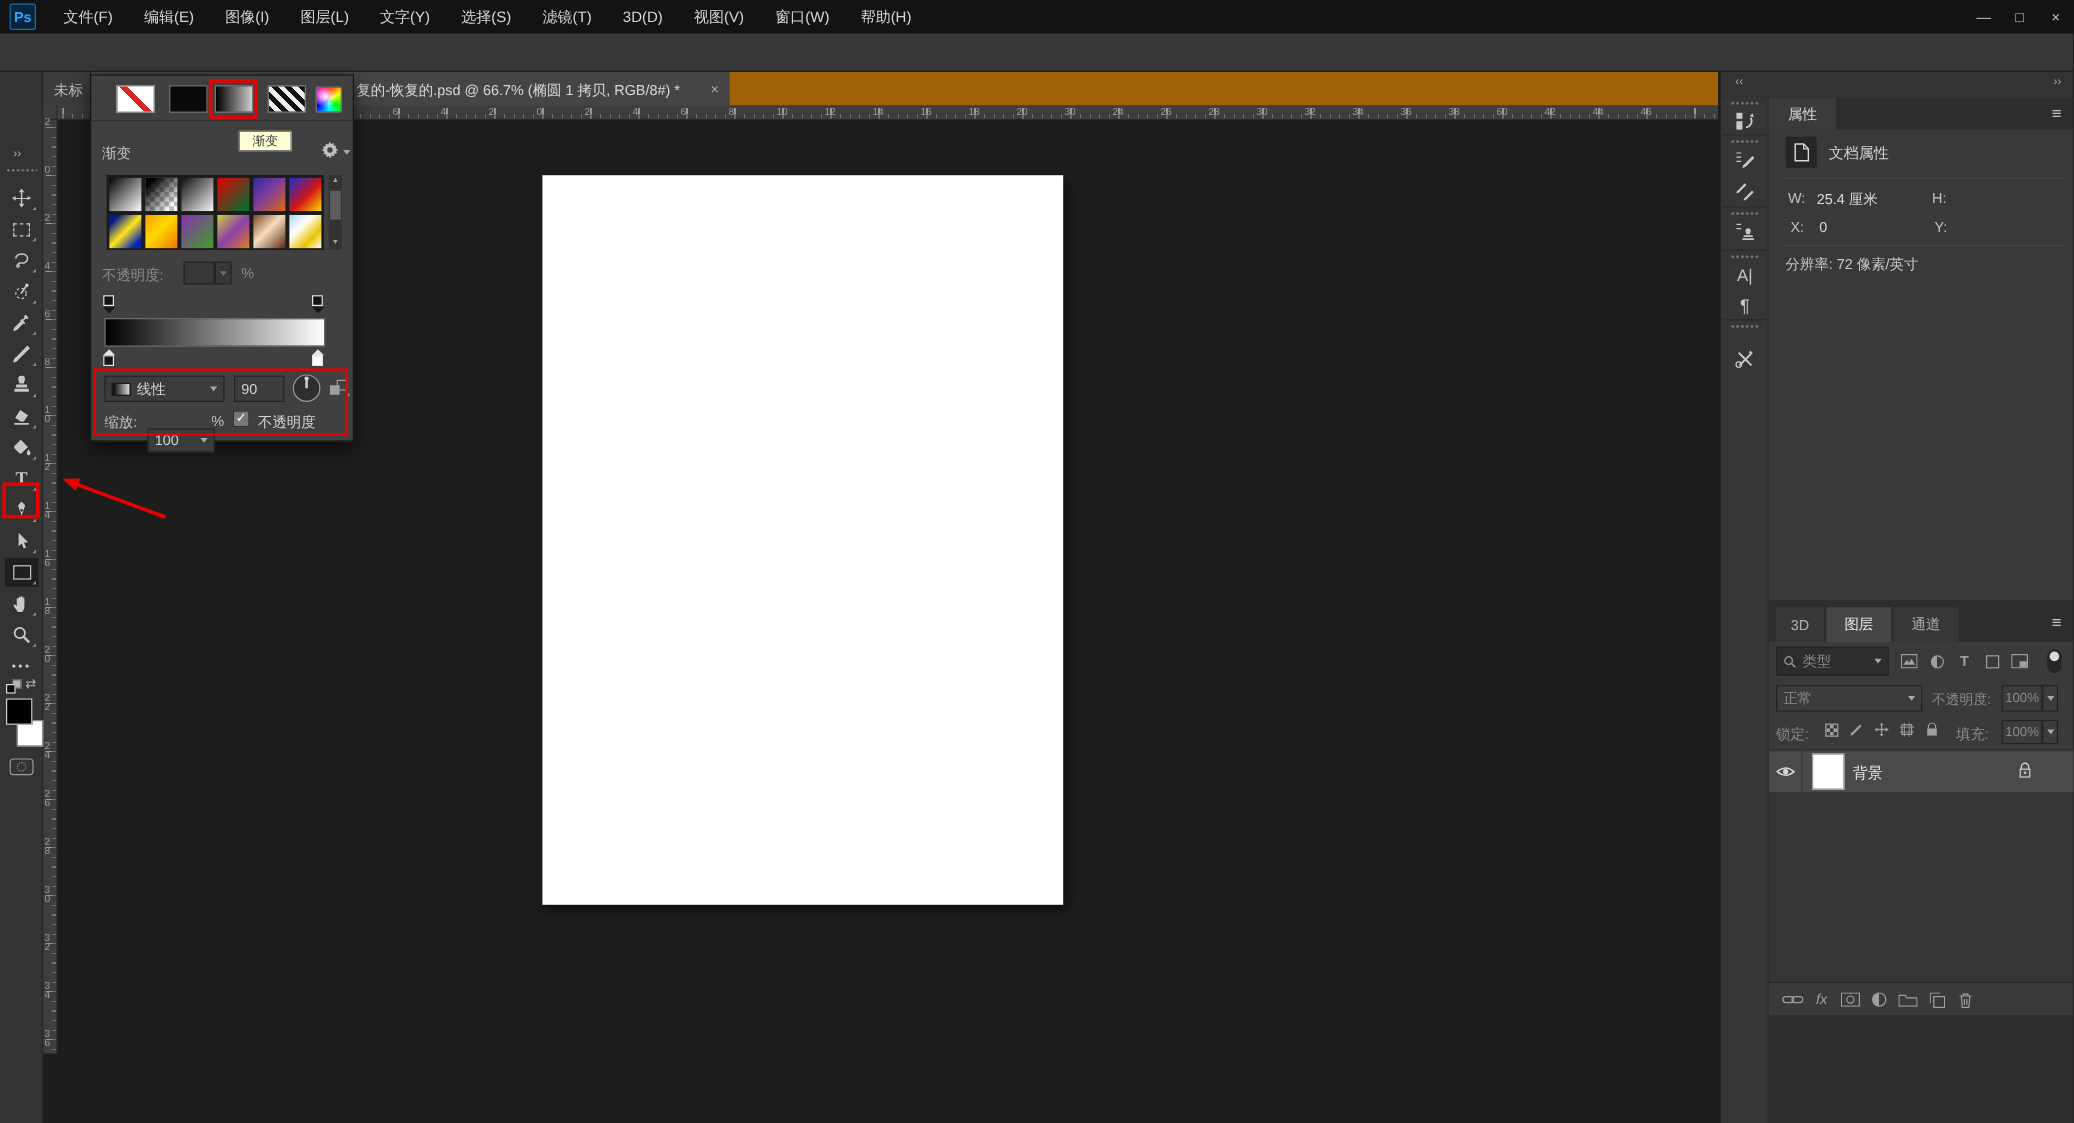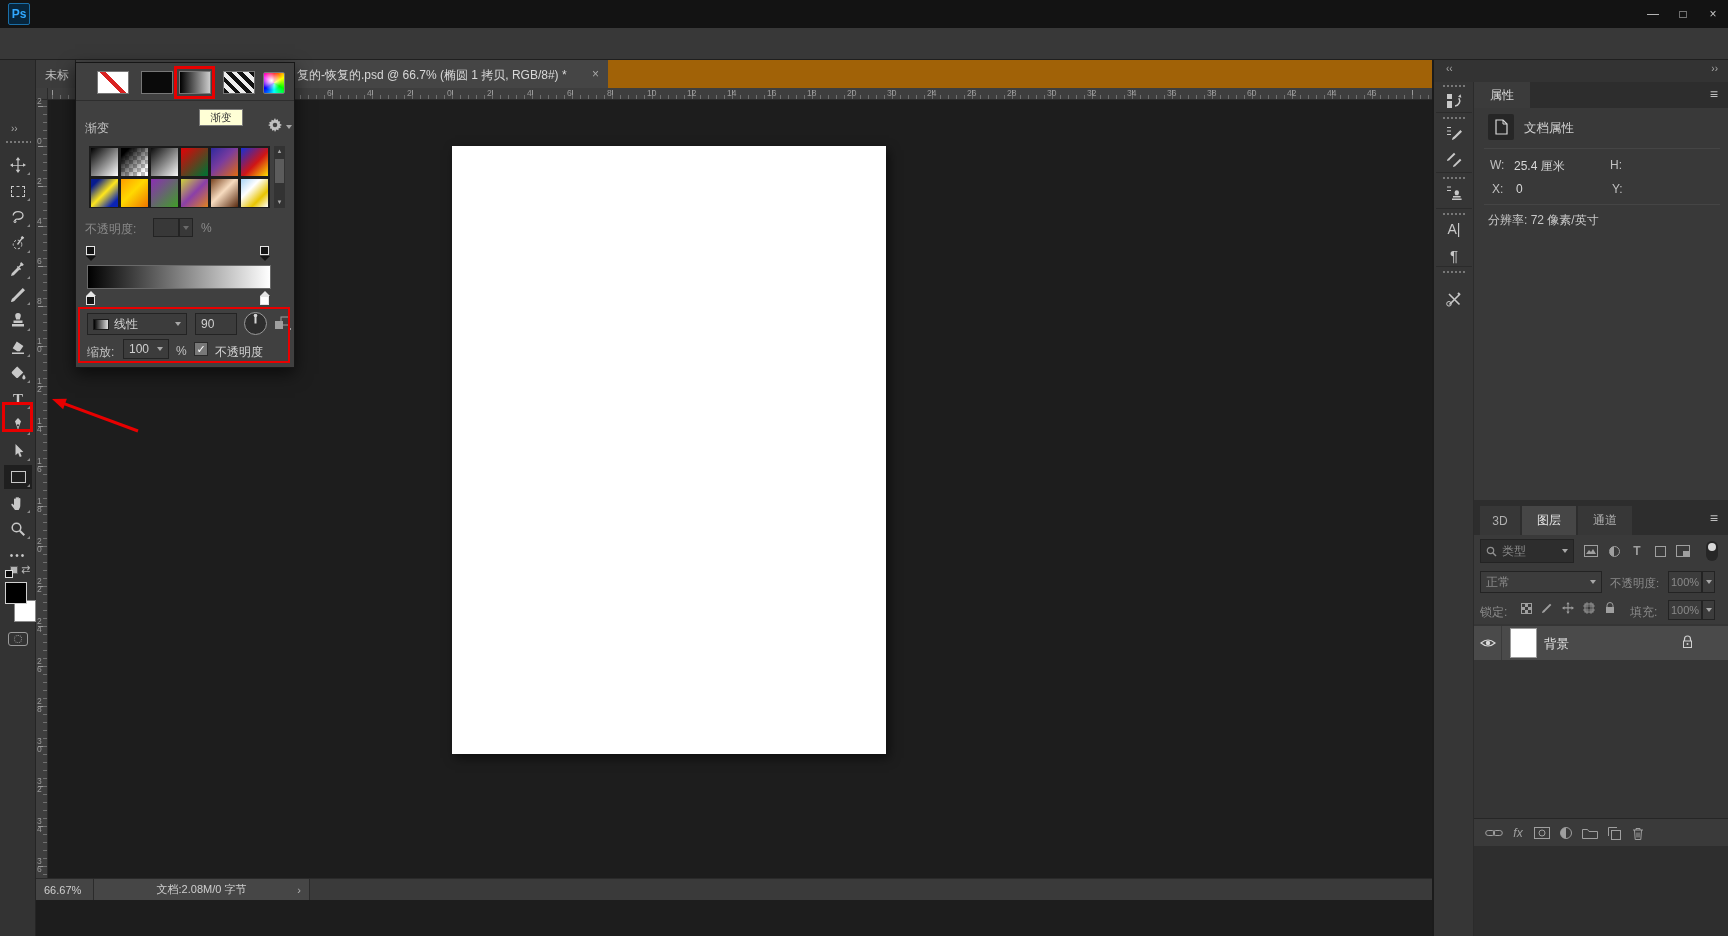--- a/index.html
+++ b/index.html
@@ -34,20 +34,33 @@
   .tri-dn{position:absolute;width:0;height:0;border-left:5px solid transparent;border-right:5px solid transparent;border-top:5px solid #e5e5e5;}
   .tri-up{position:absolute;width:0;height:0;border-left:5px solid transparent;border-right:5px solid transparent;border-bottom:5px solid #e5e5e5;}
 </style>
 </head>
 <body>
 
 <div id="stage">
 
   <div class="abs" id="menubar" style="left:0;top:0;width:1728px;height:28px;background:#131313;">
     <div class="abs cen" style="left:8px;top:3px;width:22px;height:22px;background:#07263d;border:1px solid #1a6fa8;border-radius:2px;color:#31a8ff;font-weight:bold;font-size:12px;">Ps</div>
+    <div class="abs flex" id="menu-items" style="left:40px;top:0;height:28px;">
+        <div style="padding: 0px 13px; line-height: 28px; color: rgb(214, 214, 214); font-size: 12.5px; white-space: nowrap;">文件(F)</div>
+        <div style="padding: 0px 13px; line-height: 28px; color: rgb(214, 214, 214); font-size: 12.5px; white-space: nowrap;">编辑(E)</div>
+        <div style="padding: 0px 13px; line-height: 28px; color: rgb(214, 214, 214); font-size: 12.5px; white-space: nowrap;">图像(I)</div>
+        <div style="padding: 0px 13px; line-height: 28px; color: rgb(214, 214, 214); font-size: 12.5px; white-space: nowrap;">图层(L)</div>
+        <div style="padding: 0px 13px; line-height: 28px; color: rgb(214, 214, 214); font-size: 12.5px; white-space: nowrap;">文字(Y)</div>
+        <div style="padding: 0px 13px; line-height: 28px; color: rgb(214, 214, 214); font-size: 12.5px; white-space: nowrap;">选择(S)</div>
+        <div style="padding: 0px 13px; line-height: 28px; color: rgb(214, 214, 214); font-size: 12.5px; white-space: nowrap;">滤镜(T)</div>
+        <div style="padding: 0px 13px; line-height: 28px; color: rgb(214, 214, 214); font-size: 12.5px; white-space: nowrap;">3D(D)</div>
+        <div style="padding: 0px 13px; line-height: 28px; color: rgb(214, 214, 214); font-size: 12.5px; white-space: nowrap;">视图(V)</div>
+        <div style="padding: 0px 13px; line-height: 28px; color: rgb(214, 214, 214); font-size: 12.5px; white-space: nowrap;">窗口(W)</div>
+        <div style="padding: 0px 13px; line-height: 28px; color: rgb(214, 214, 214); font-size: 12.5px; white-space: nowrap;">帮助(H)</div>
+      </div>
     <div class="abs flex" id="win-controls" style="right:0;top:0;height:28px;">
         <div class="cen" style="width: 30px; height: 28px; color: rgb(200, 200, 200); font-size: 12px;">—</div>
         <div class="cen" style="width: 30px; height: 28px; color: rgb(200, 200, 200); font-size: 12px;">□</div>
         <div class="cen" style="width: 30px; height: 28px; color: rgb(200, 200, 200); font-size: 12px;">×</div>
       </div>
   </div>
 
   <div class="abs" id="optionsbar" style="left:0;top:28px;width:1728px;height:32px;background:#383838;border-bottom:1px solid #1f1f1f;">
     <div class="abs grip" style="left:3px;top:36px;width:6px;height:18px;"></div>
     <div class="abs dd" style="left:14px;top:33px;width:44px;height:22px;">
@@ -320,29 +333,20 @@
       <div class="abs" style="left: 1px; top: 678px; font-size: 8.5px; color: rgb(154, 154, 154); line-height: 7.5px; white-space: pre;">3
 2</div>
       <div class="abs" style="left: 1px; top: 718px; font-size: 8.5px; color: rgb(154, 154, 154); line-height: 7.5px; white-space: pre;">3
 4</div>
       <div class="abs" style="left: 1px; top: 758px; font-size: 8.5px; color: rgb(154, 154, 154); line-height: 7.5px; white-space: pre;">3
 6</div>
     </div>
   <div class="abs" id="canvas" style="left:48px;top:100px;width:1384px;height:778px;background:#1d1d1d;"></div>
   <div class="abs" id="document" style="left:452px;top:146px;width:434px;height:608px;background:#fff;box-shadow:3px 4px 10px rgba(0,0,0,.55);z-index:5;"></div>
 
-  <div class="abs" id="statusbar" style="left:36px;top:878px;width:1396px;height:22px;background:#3a3a3a;border-top:1px solid #2a2a2a;">
-    <div class="abs flex" style="left:0;top:0;width:58px;height:21px;background:#444;border-right:1px solid #2b2b2b;padding-left:8px;">
-      <span style="font-size:11px;color:#cfcfcf;">66.67%</span>
-    </div>
-    <div class="abs cen" style="left:58px;top:0;width:216px;height:21px;background:#464646;border-right:1px solid #2b2b2b;">
-      <span style="font-size:11px;color:#cfcfcf;">文档:2.08M/0 字节</span>
-      <span style="position:absolute;right:8px;color:#b5b5b5;font-size:11px;">›</span>
-    </div>
-  </div>
 
 
   <div class="abs" id="dock" style="left:1432px;top:60px;width:296px;height:876px;background:#333;border-left:2px solid #1b1b1b;">
     <span class="abs" style="left:12px;top:3px;font-size:10px;color:#a8a8a8;">‹‹</span>
     <span class="abs" style="right:10px;top:3px;font-size:10px;color:#a8a8a8;">››</span>
 
     <div class="abs" id="strip" style="left:0;top:22px;width:40px;height:854px;background:#363636;border-right:1px solid #2b2b2b;">
         <div class="abs grip" style="left: 8px; top: 2px; width: 24px; height: 4px;"></div>
         <div class="stripicon" style="top: 8px;">
           <svg width="18" height="18">
@@ -653,21 +657,21 @@
         </svg>
     </span>
     <span class="abs" style="left:198px;top:252px;">
       <svg width="18" height="16">
           <rect x="1" y="6" width="8" height="8" fill="#9f9f9f"></rect>
           <rect x="7" y="2" width="8" height="8" fill="none" stroke="#9f9f9f"></rect>
           <path d="M15 12l2 2-2 2" stroke="#9f9f9f" fill="none"></path>
         </svg>
     </span>
     <span class="abs lbl" style="left:11px;top:281px;">缩放:</span>
-    <div class="abs dd" style="left:47px;top:276px;width:46px;height:20px;">
+    <div class="abs dd" style="left:47px;top:294px;width:56px;height:20px;">
       <span>100</span>
         <i class="caret"></i>
     </div>
     <span class="abs lbl" style="left:100px;top:281px;">%</span>
     <span class="abs checkbox" style="left:118px;top:279px;">✓</span>
     <span class="abs" style="left:139px;top:281px;color:#d5d5d5;">不透明度</span>
   </div>
 
   <div class="redbox" style="left:174px;top:66px;width:41px;height:33px;"></div>
   <div class="redbox" style="left:2px;top:402px;width:31px;height:30px;"></div>

